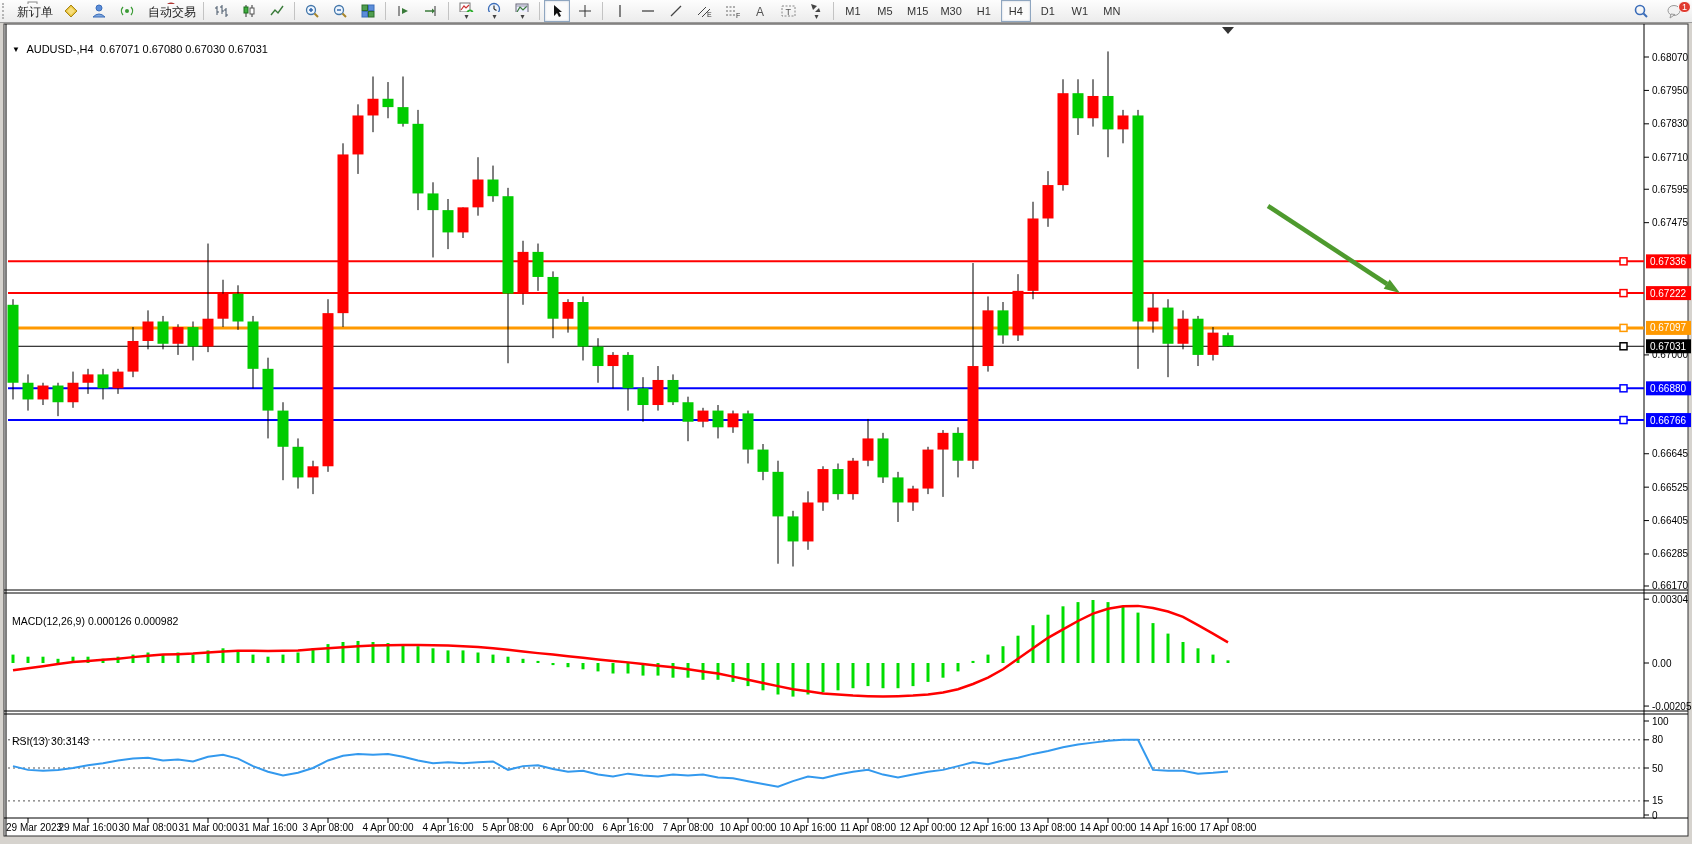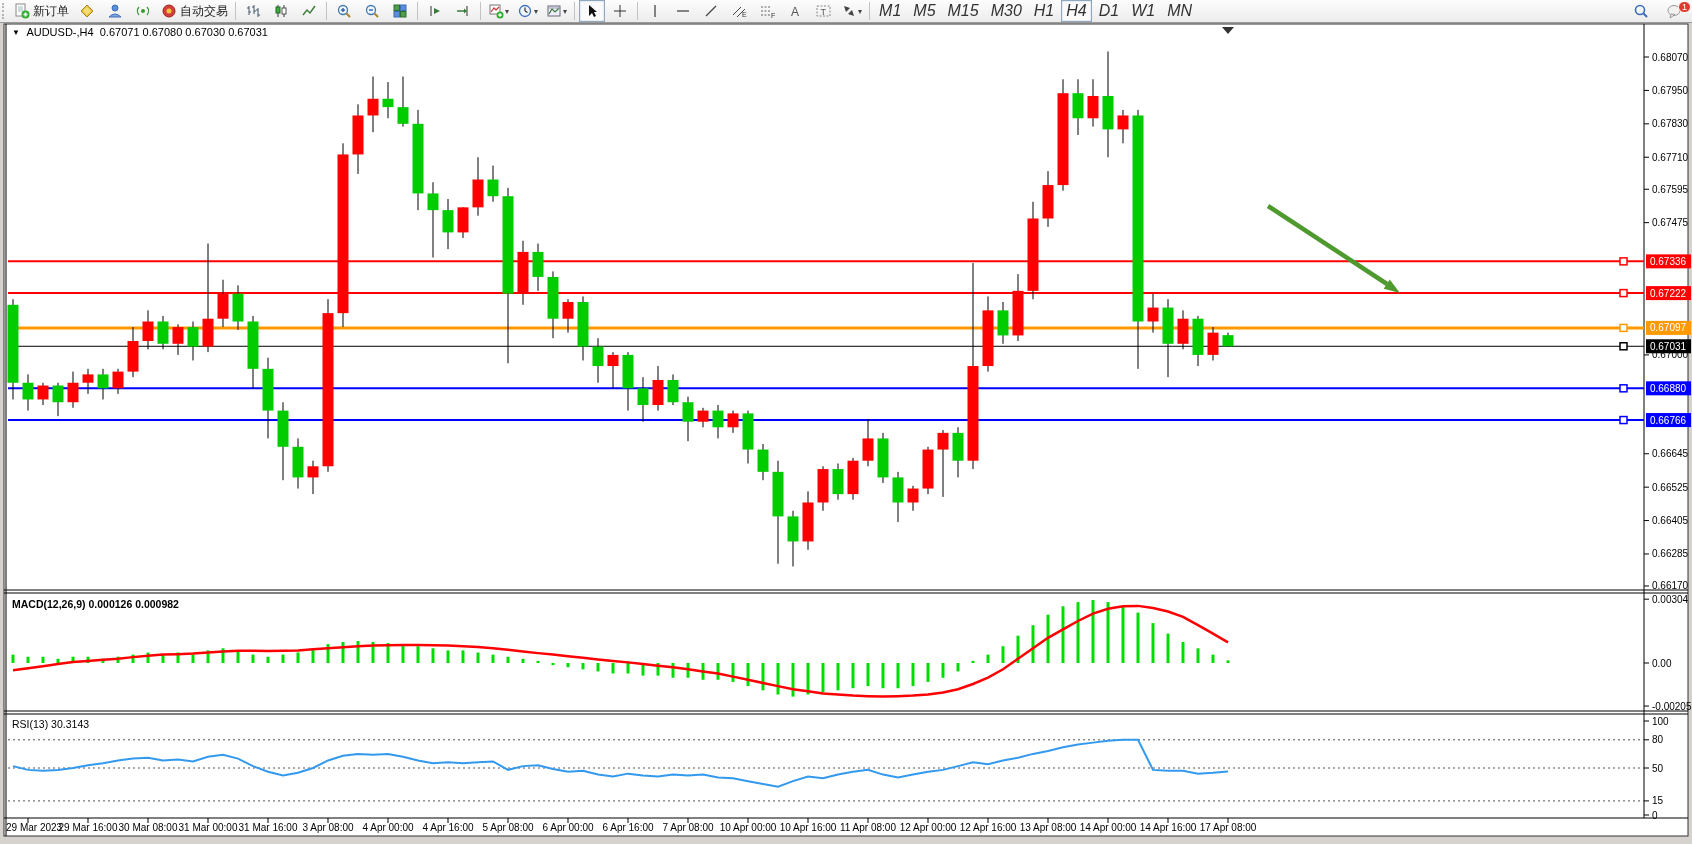--- a/index.html
+++ b/index.html
@@ -2,35 +2,35 @@
 <html><head>
 <meta charset="utf-8">
 <style>
   html,body{margin:0;padding:0;width:1692px;height:844px;overflow:hidden;
     background:#d6d3ce;font-family:"Liberation Sans",sans-serif;}
   
   .toolbar{position:absolute;top:0;left:0;width:1692px;height:22px;
     background:linear-gradient(#fdfdfd,#ececec);border-bottom:1px solid #9a9a9a;
     display:flex;align-items:center;font-size:12px;color:#222;z-index:5;}
   .tb{display:inline-flex;align-items:center;justify-content:center;height:20px;min-width:20px;
-    border:1px solid transparent;background:transparent;padding:0 2px;margin:0 1px;cursor:default;}
+    border:1px solid transparent;background:transparent;padding:0 2px;margin:0 1px;cursor:default;flex-direction:column;}
   .tb.active{border:1px solid #8fa6c0;background:#fbfbfb;box-shadow:inset 0 0 2px #b9c6d6;text-align:right;}
   .tb .lbl{margin-left:3px;white-space:nowrap;}
   .sep{width:1px;height:18px;background:#c3c3c3;margin:0 3px;}
   .grip{width:4px;height:16px;border-left:2px dotted #b5b5b5;margin:0 2px;}
-  .tf{font-size:16px;color:#333;padding:0 4px;font-style:italic;}
+  .tf{font-size:11px;color:#333;padding:0 4px;}
   .caret{font-size:8px;color:#444;margin-left:1px;}
   .tb-right{position:absolute;right:4px;top:0;height:22px;display:flex;align-items:center;}
   .badge{position:absolute;top:0;right:-5px;background:#e03a2f;color:#fff;border-radius:7px;
     font-size:9px;line-height:10px;padding:0 3px;border:1px solid #fff;}
   .chatwrap{position:relative;margin-left:6px;}
   
   .chartwin{position:absolute;top:22px;left:0;width:1692px;height:822px;}
   .chartwin svg{position:absolute;top:0;left:0;}
-  .overlay{position:absolute;font-size:11px;color:#000;white-space:nowrap;z-index:3;}
+  .overlay{position:absolute;font-size:11px;color:#000;white-space:nowrap;z-index:3;margin-top:17px;}
   .overlay .tri{font-size:8px;vertical-align:1px;margin-right:4px;}
   .panelabel{font-size:10.5px;}
   text{font-family:"Liberation Sans",sans-serif;}
 </style>
 </head>
 <body>
 
 <div class="toolbar">
   <span class="grip"></span>
 
@@ -646,21 +646,21 @@
       <text x="1168" y="831" font-size="10" fill="#000" text-anchor="middle">14 Apr 16:00</text>
       <text x="1228" y="831" font-size="10" fill="#000" text-anchor="middle">17 Apr 08:00</text>
     </svg>
 
   <div class="overlay" style="top:4px;left:12px;">
     <span class="tri">▼</span>
     <span>AUDUSD-,H4</span>&nbsp;
     <span>0.67071 0.67080 0.67030 0.67031</span>
   </div>
 
-  <div class="overlay panelabel" style="top:576px;left:12px;font-weight:bold;">
+  <div class="overlay panelabel" style="top:576px;left:12px;">
     <span>MACD(12,26,9)</span>
     <span>0.000126 0.000982</span>
   </div>
 
   <div class="overlay panelabel" style="top:696px;left:12px;">
     <span>RSI(13)</span>
     <span>30.3143</span>
   </div>
 </div>
 

